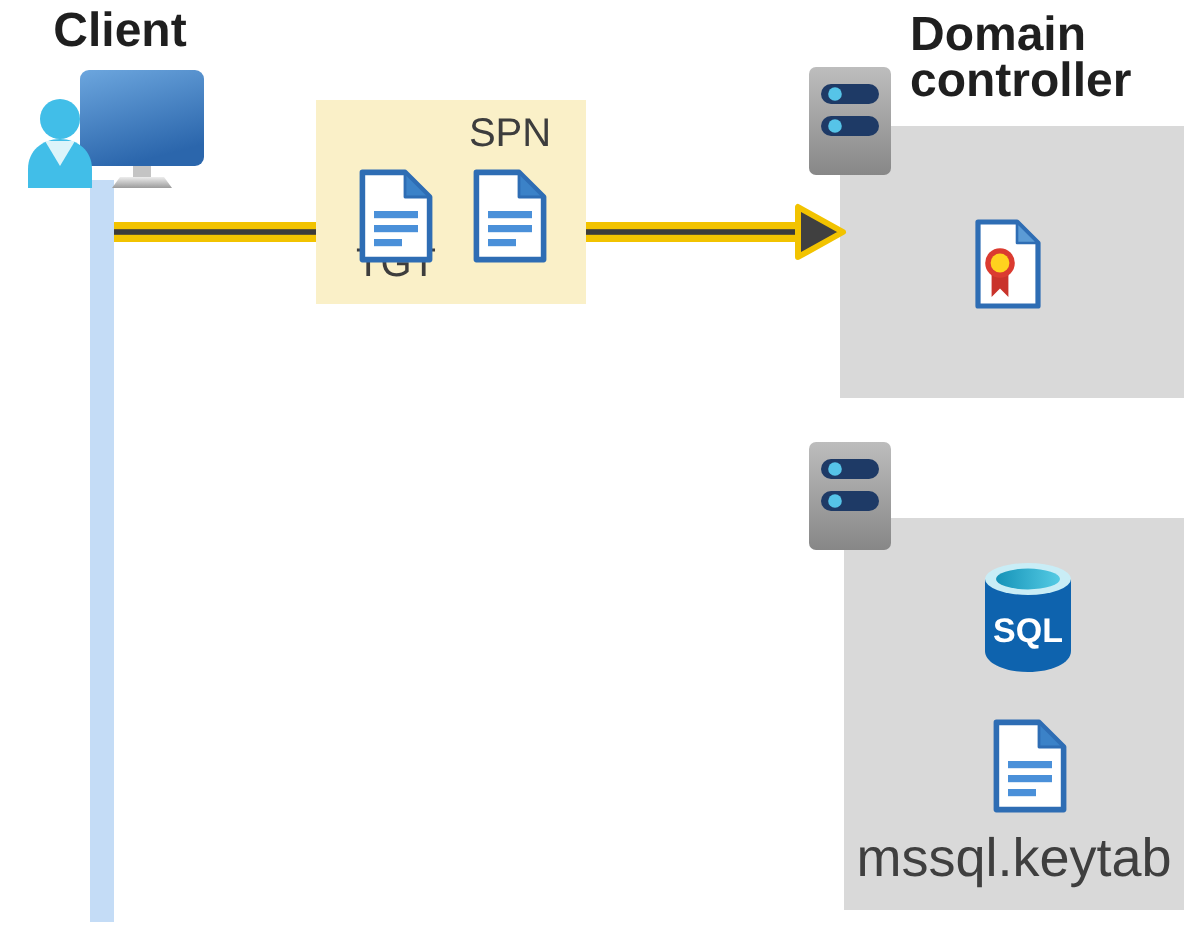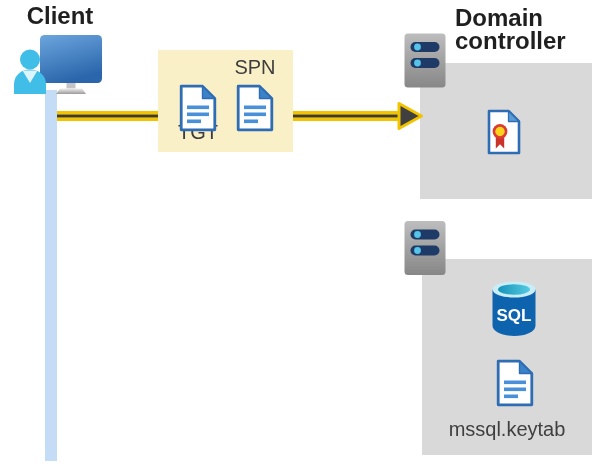--- a/index.html
+++ b/index.html
@@ -2,21 +2,21 @@
 <html><head>
 <meta charset="utf-8">
 <style>
   html,body{margin:0;padding:0;background:#ffffff;}
   .canvas{position:relative;width:600px;height:468px;background:#ffffff;overflow:hidden;
           font-family:"Liberation Sans",sans-serif;}
   .abs{position:absolute;}
   .panel{position:absolute;background:#D9D9D9;}
   .heading{position:absolute;font-weight:bold;font-size:24px;line-height:23px;color:#1F1F1F;}
   .ticket-label{position:absolute;font-size:20px;line-height:24px;color:#3D3D3D;text-align:center;}
-  .keytab{position:absolute;font-size:20px;line-height:26px;color:#3F3F3F;text-align:center;}
+  .keytab{position:absolute;font-size:27px;line-height:26px;color:#3F3F3F;text-align:center;}
   .timeline{position:absolute;background:#C4DCF6;}
   svg{display:block;}
 </style>
 </head>
 <body>
 
 <div class="canvas">
 
   <div class="panel" style="left:420px;top:63px;width:172px;height:136px;"></div>
   <div class="panel" style="left:422px;top:259px;width:170px;height:196px;"></div>

